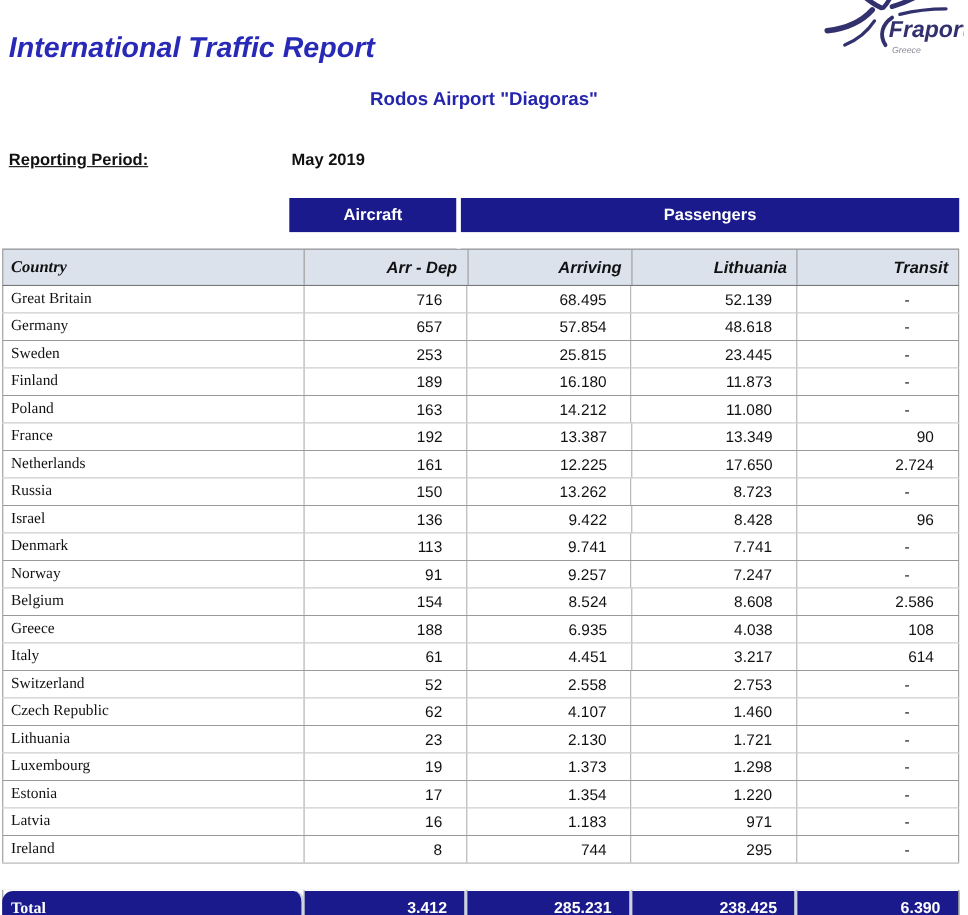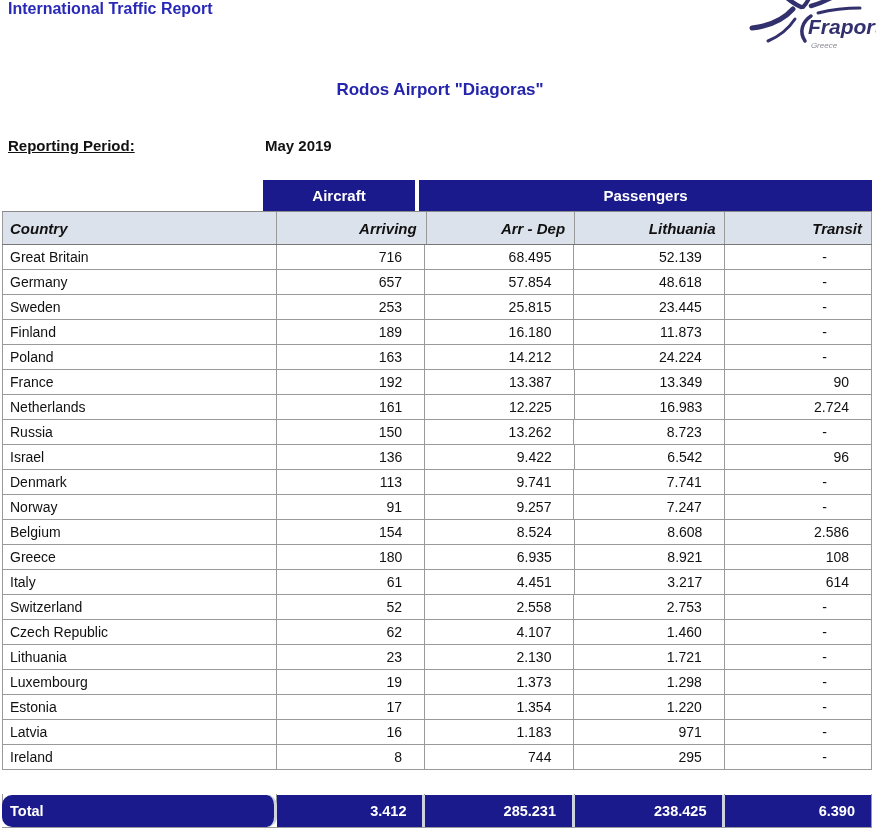--- a/index.html
+++ b/index.html
@@ -3,61 +3,61 @@
 <meta charset="utf-8">
 <style>
   html,body{margin:0;padding:0;}
   body{
     width:880px;height:832px;position:relative;overflow:hidden;
     background:#ffffff;
     font-family:"Liberation Sans","DejaVu Sans",sans-serif;
     color:#1a1a1a;
   }
   .report-title{
-    position:absolute;left:8px;top:0;
-    font-size:16px;font-weight:bold;color:#2929b8;
+    position:absolute;left:8px;top:28px;
+    font-size:26px;font-weight:bold;font-style:italic;color:#2929b8;
   }
   .logo{position:absolute;right:4px;top:-14px;width:128px;height:72px;}
   .airport-title{
     position:absolute;left:0;top:80px;width:880px;text-align:center;
     font-size:17px;font-weight:bold;color:#2424ac;
   }
   .period-label{
     position:absolute;left:8px;top:137px;
     font-size:15px;font-weight:bold;text-decoration:underline;color:#111;
   }
   .period-value{
     position:absolute;left:265px;top:137px;
     font-size:15px;font-weight:bold;color:#111;
   }
   .traffic-table{position:absolute;left:2px;top:180px;width:870px;}
   .traffic-table *{box-sizing:border-box;}
   .grow{display:flex;}
   
-  .group-row{height:31px;}
+  .group-row{height:46px;}
   .g-spacer{width:261px;}
   .g-cell{
     background:#1a1a8c;color:#fff;font-size:15px;font-weight:bold;
     display:flex;align-items:center;justify-content:center;height:31px;
   }
   .g-aircraft{width:152px;}
   .g-gap{width:4px;background:#fff;}
   .g-passengers{width:453px;}
   
   .head-row{
     height:34px;background:#dce2ec;
     border-top:1px solid #8a8a8a;border-bottom:1px solid #777;
   }
   .head-row .cell{
     font-size:15px;font-weight:bold;font-style:italic;color:#111;
     display:flex;align-items:center;height:100%;
   }
   .cell{border-right:1px solid #999;}
   .cell.first{border-left:1px solid #999;}
-  .c-country{width:282px;justify-content:flex-start;padding-left:7px;}
+  .c-country{width:282px;justify-content:flex-start;padding-left:7px;font-family:Liberation Serif, serif;}
   .c-aircraft{width:152px;}
   .c-arriving{width:153px;}
   .c-departing{width:154px;}
   .c-transit{width:150px;}
   .num{justify-content:flex-end;text-align:right;}
   .head-row .num{padding-right:9px;}
   
   .trow{height:25px;border-bottom:1px solid #9a9a9a;}
   .trow .cell{
     display:flex;align-items:center;height:100%;
@@ -107,22 +107,22 @@
 
   <div class="grow group-row">
     <div class="g-spacer"></div>
     <div class="g-cell g-aircraft">Aircraft</div>
     <div class="g-gap"></div>
     <div class="g-cell g-passengers">Passengers</div>
   </div>
 
   <div class="grow head-row">
     <div class="cell first c-country">Country</div>
+    <div class="cell c-aircraft num">Arr - Dep</div>
     <div class="cell c-arriving num">Arriving</div>
-    <div class="cell c-aircraft num">Arr - Dep</div>
     <div class="cell c-departing num">Lithuania</div>
     <div class="cell c-transit num">Transit</div>
   </div>
 
   <div>
       <div class="grow trow">
     <div class="cell first c-country">Great Britain</div>
     <div class="cell c-aircraft num">716</div>
     <div class="cell c-arriving num">68.495</div>
     <div class="cell c-departing num">52.139</div>
@@ -146,49 +146,49 @@
     <div class="cell first c-country">Finland</div>
     <div class="cell c-aircraft num">189</div>
     <div class="cell c-arriving num">16.180</div>
     <div class="cell c-departing num">11.873</div>
     <div class="cell c-transit num dash">-</div>
   </div>
       <div class="grow trow">
     <div class="cell first c-country">Poland</div>
     <div class="cell c-aircraft num">163</div>
     <div class="cell c-arriving num">14.212</div>
-    <div class="cell c-departing num">24.224</div>
+    <div class="cell c-departing num">11.080</div>
     <div class="cell c-transit num dash">-</div>
   </div>
       <div class="grow trow">
     <div class="cell first c-country">France</div>
     <div class="cell c-aircraft num">192</div>
     <div class="cell c-arriving num">13.387</div>
     <div class="cell c-departing num">13.349</div>
     <div class="cell c-transit num">90</div>
   </div>
       <div class="grow trow">
     <div class="cell first c-country">Netherlands</div>
     <div class="cell c-aircraft num">161</div>
     <div class="cell c-arriving num">12.225</div>
-    <div class="cell c-departing num">16.983</div>
+    <div class="cell c-departing num">17.650</div>
     <div class="cell c-transit num">2.724</div>
   </div>
       <div class="grow trow">
     <div class="cell first c-country">Russia</div>
     <div class="cell c-aircraft num">150</div>
     <div class="cell c-arriving num">13.262</div>
     <div class="cell c-departing num">8.723</div>
     <div class="cell c-transit num dash">-</div>
   </div>
       <div class="grow trow">
     <div class="cell first c-country">Israel</div>
     <div class="cell c-aircraft num">136</div>
     <div class="cell c-arriving num">9.422</div>
-    <div class="cell c-departing num">6.542</div>
+    <div class="cell c-departing num">8.428</div>
     <div class="cell c-transit num">96</div>
   </div>
       <div class="grow trow">
     <div class="cell first c-country">Denmark</div>
     <div class="cell c-aircraft num">113</div>
     <div class="cell c-arriving num">9.741</div>
     <div class="cell c-departing num">7.741</div>
     <div class="cell c-transit num dash">-</div>
   </div>
       <div class="grow trow">
@@ -200,23 +200,23 @@
   </div>
       <div class="grow trow">
     <div class="cell first c-country">Belgium</div>
     <div class="cell c-aircraft num">154</div>
     <div class="cell c-arriving num">8.524</div>
     <div class="cell c-departing num">8.608</div>
     <div class="cell c-transit num">2.586</div>
   </div>
       <div class="grow trow">
     <div class="cell first c-country">Greece</div>
-    <div class="cell c-aircraft num">180</div>
+    <div class="cell c-aircraft num">188</div>
     <div class="cell c-arriving num">6.935</div>
-    <div class="cell c-departing num">8.921</div>
+    <div class="cell c-departing num">4.038</div>
     <div class="cell c-transit num">108</div>
   </div>
       <div class="grow trow">
     <div class="cell first c-country">Italy</div>
     <div class="cell c-aircraft num">61</div>
     <div class="cell c-arriving num">4.451</div>
     <div class="cell c-departing num">3.217</div>
     <div class="cell c-transit num">614</div>
   </div>
       <div class="grow trow">

